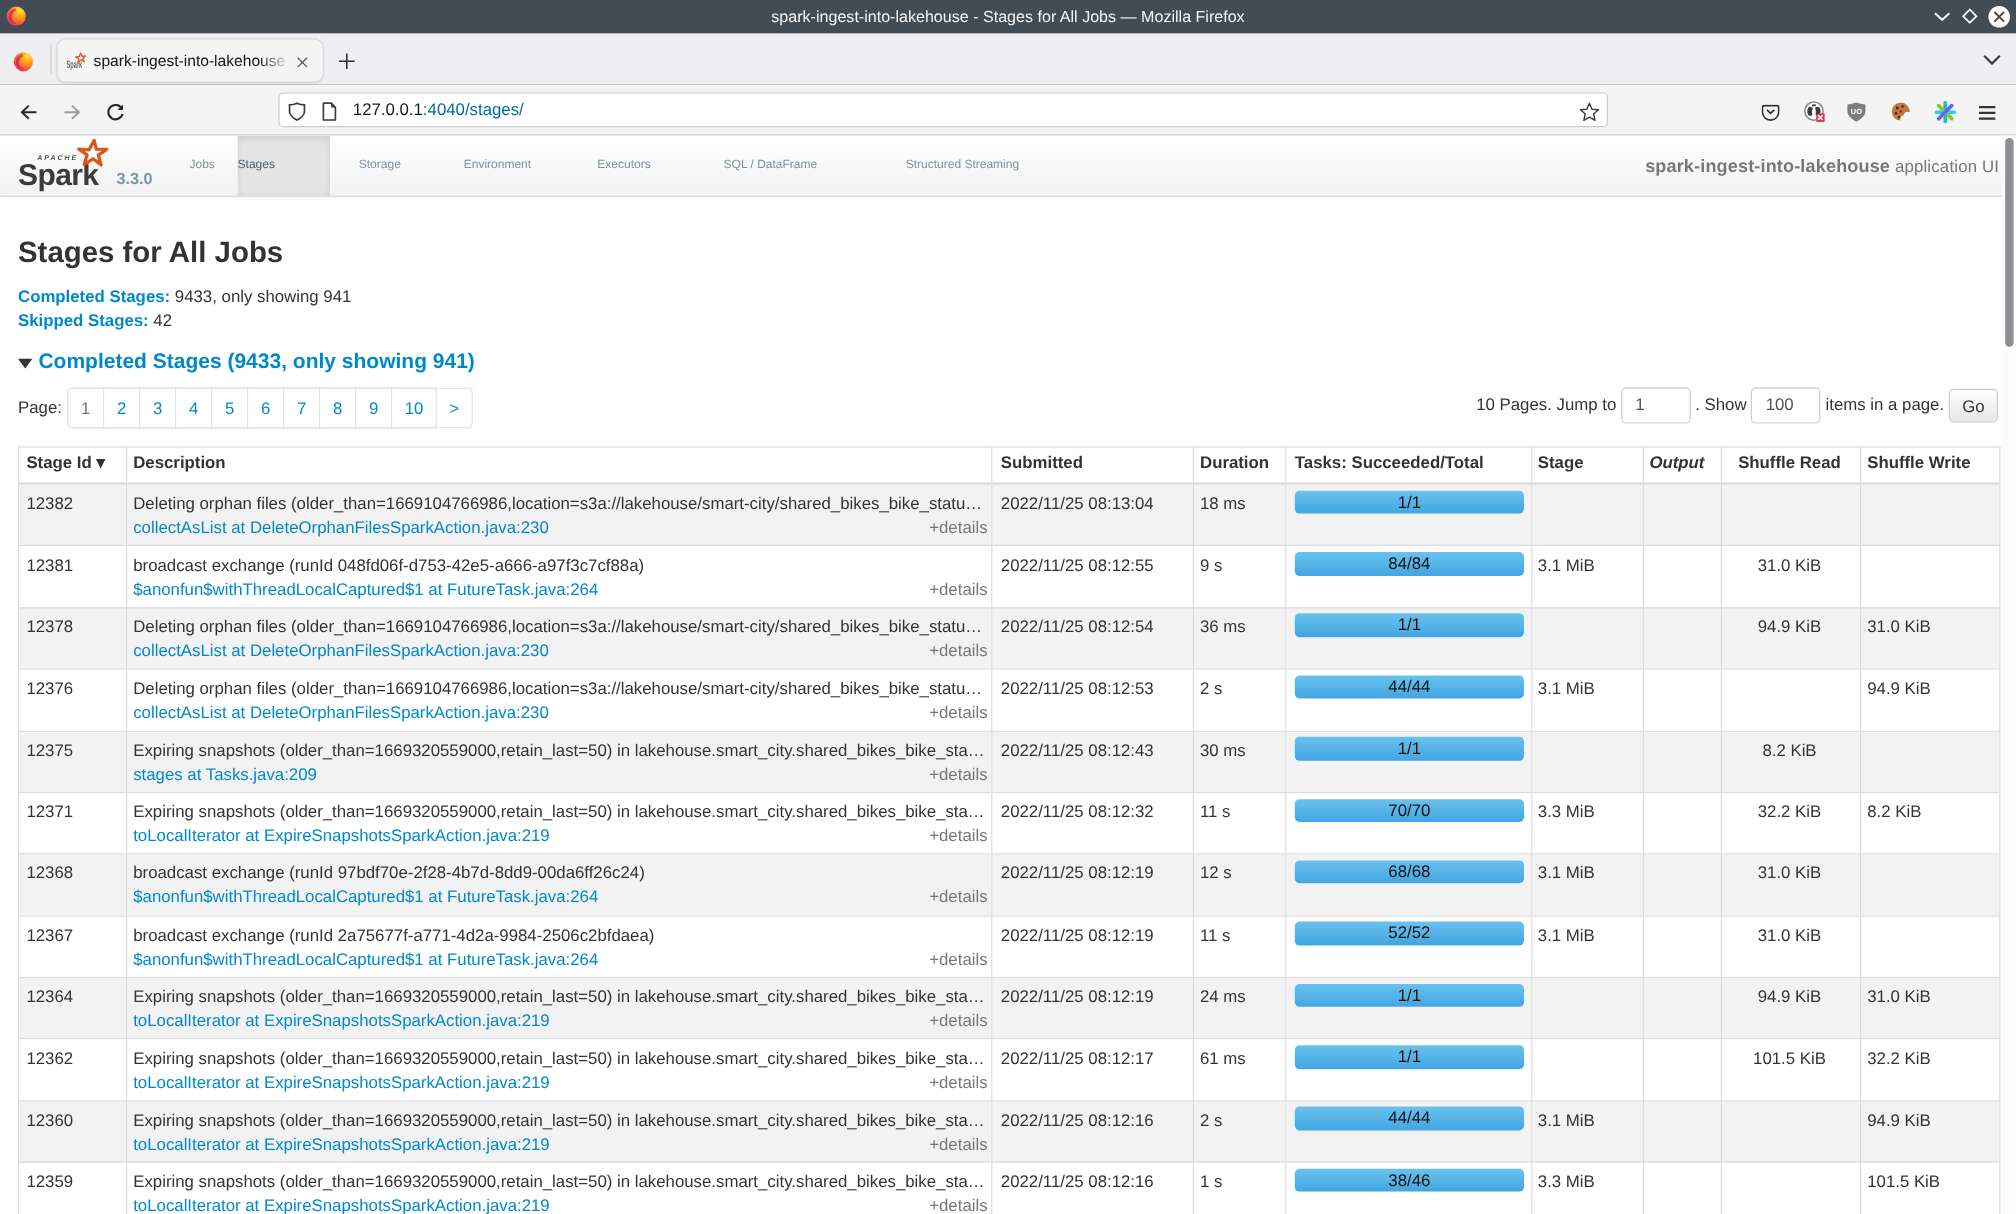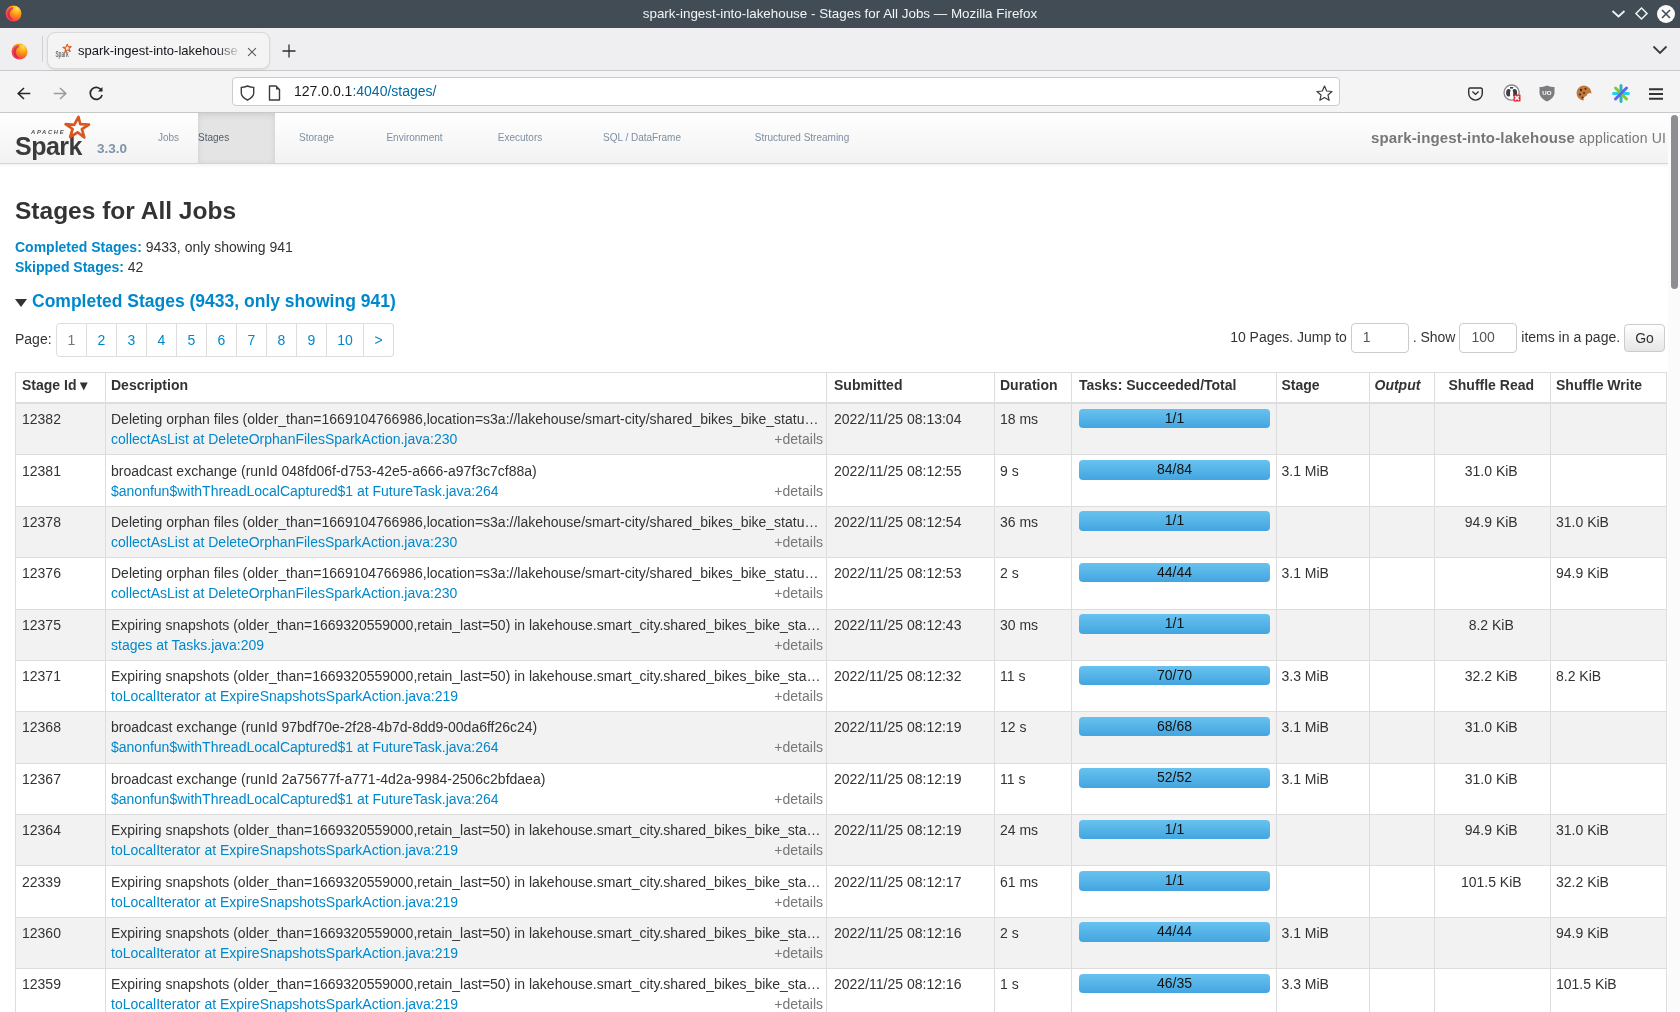--- a/index.html
+++ b/index.html
@@ -272,21 +272,21 @@
       <td>24 ms</td>
       <td>
           <div class="progress">1/1</div>
         </td>
       <td></td>
       <td></td>
       <td>94.9 KiB</td>
       <td>31.0 KiB</td>
     </tr>
     <tr class="even">
-      <td>22339</td>
+      <td>12362</td>
       <td>
           <div class="desc1">Expiring snapshots (older_than=1669320559000,retain_last=50) in lakehouse.smart_city.shared_bikes_bike_sta…</div>
           <div><span class="details">+details</span><a>toLocalIterator at ExpireSnapshotsSparkAction.java:219</a></div>
         </td>
       <td>2022/11/25 08:12:17</td>
       <td>61 ms</td>
       <td>
           <div class="progress">1/1</div>
         </td>
       <td></td>
@@ -312,21 +312,21 @@
     </tr>
     <tr class="even">
       <td>12359</td>
       <td>
           <div class="desc1">Expiring snapshots (older_than=1669320559000,retain_last=50) in lakehouse.smart_city.shared_bikes_bike_sta…</div>
           <div><span class="details">+details</span><a>toLocalIterator at ExpireSnapshotsSparkAction.java:219</a></div>
         </td>
       <td>2022/11/25 08:12:16</td>
       <td>1 s</td>
       <td>
-          <div class="progress">46/35</div>
+          <div class="progress">38/46</div>
         </td>
       <td>3.3 MiB</td>
       <td></td>
       <td></td>
       <td>101.5 KiB</td>
     </tr>
   </tbody>
   </table>
   <div id="sbtrack">
     <div id="sbthumb"></div>

